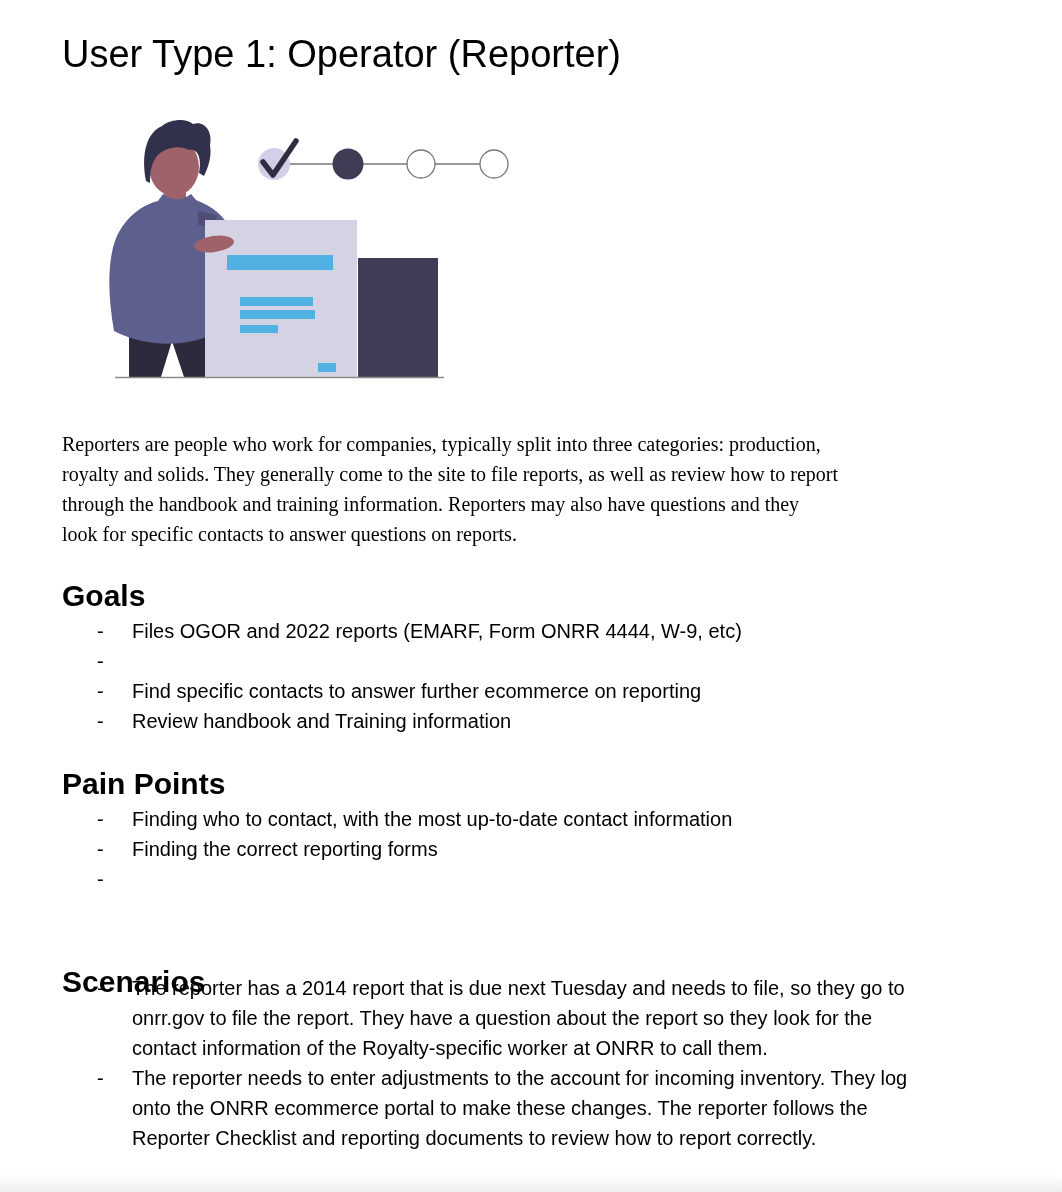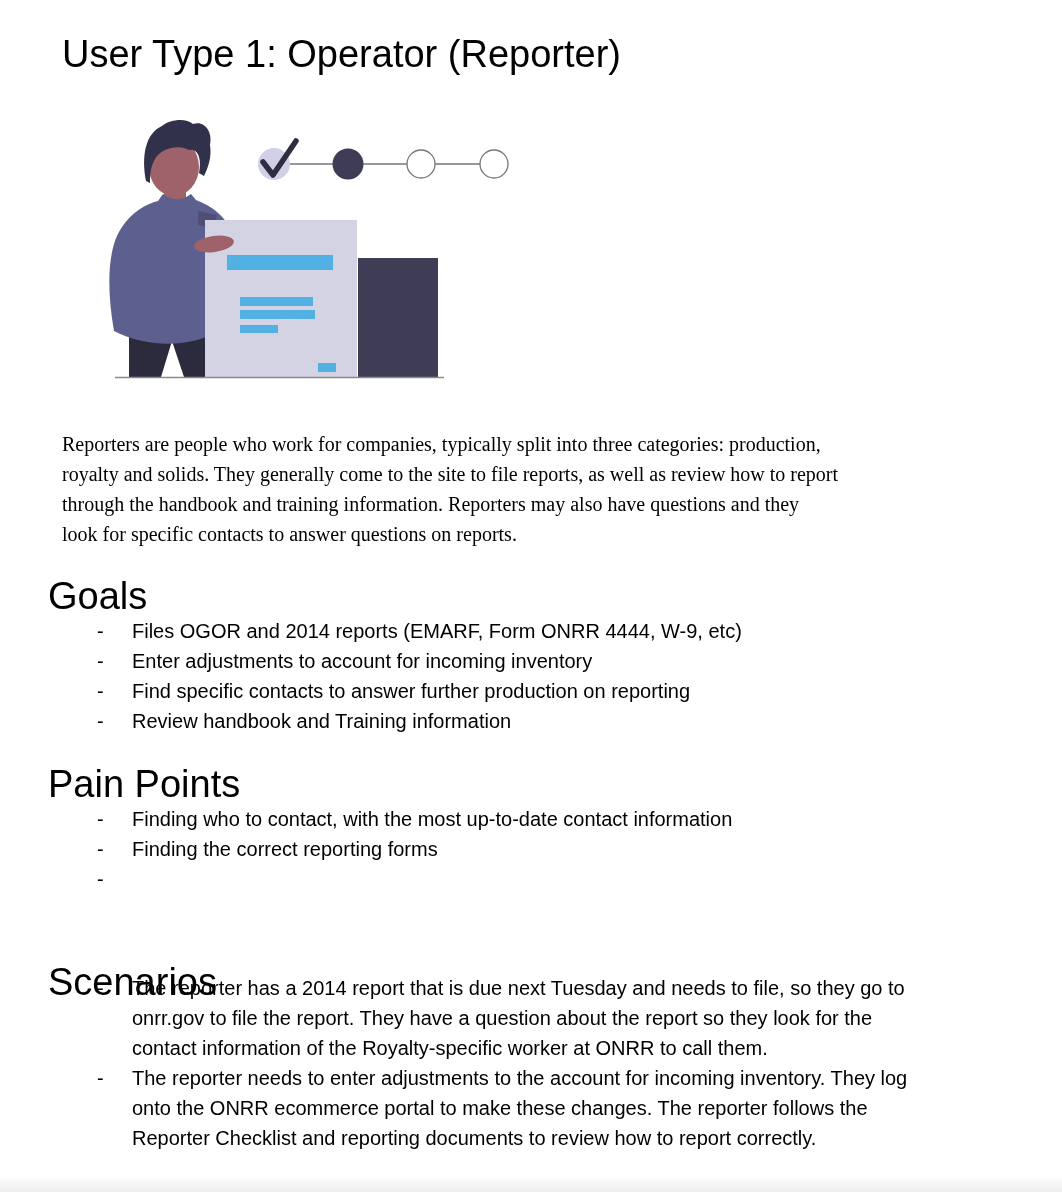--- a/index.html
+++ b/index.html
@@ -12,21 +12,21 @@
   #doc-title{
     left:62px;top:31px;font-size:38px;line-height:46px;font-weight:400;
     white-space:pre;
     text-align:center;
   }
   #persona-illustration{left:100px;top:115px;}
   #intro-paragraph{
     left:62px;top:429px;font-size:20px;line-height:30px;white-space:pre;font-family:Liberation Serif, serif;
   }
   .section-heading{
-    left:48px;font-size:38px;line-height:36px;font-weight:400;white-space:pre;
+    left:62px;font-size:30px;line-height:36px;font-weight:700;white-space:pre;
   }
   #goals-heading{top:578px;}
   #pain-heading{top:766px;}
   #scenarios-heading{top:935px;margin-top:29px;}
   .bullet-list{left:97px;font-size:20px;line-height:30px;}
   #goals-list{top:616px;}
   #pain-list{top:804px;}
   #scenarios-list{top:973px;}
   .li-row{display:flex;align-items:flex-start;}
   .li-dash{width:35px;flex:0 0 35px;white-space:pre;}
@@ -99,29 +99,28 @@
 
 <div class="abs" id="intro-paragraph">Reporters are people who work for companies, typically split into three categories: production,
 royalty and solids. They generally come to the site to file reports, as well as review how to report
 through the handbook and training information. Reporters may also have questions and they
 look for specific contacts to answer questions on reports.</div>
 
 <div class="abs section-heading" id="goals-heading">Goals</div>
 <div class="abs bullet-list" id="goals-list">
   <div class="li-row">
     <span class="li-dash">-</span>
-    <span class="li-text">Files OGOR and 2014 reports (EMARF, Form ONRR 4444, W-9, etc)</span>
+    <span class="li-text">Files OGOR and 2022 reports (EMARF, Form ONRR 4444, W-9, etc)</span>
   </div>
   <div class="li-row">
     <span class="li-dash">-</span>
-    <span class="li-text">Enter adjustments to account for incoming inventory</span>
   </div>
   <div class="li-row">
     <span class="li-dash">-</span>
-    <span class="li-text">Find specific contacts to answer further production on reporting</span>
+    <span class="li-text">Find specific contacts to answer further ecommerce on reporting</span>
   </div>
   <div class="li-row">
     <span class="li-dash">-</span>
     <span class="li-text">Review handbook and Training information</span>
   </div>
 </div>
 
 <div class="abs section-heading" id="pain-heading">Pain Points</div>
 <div class="abs bullet-list" id="pain-list">
   <div class="li-row">

